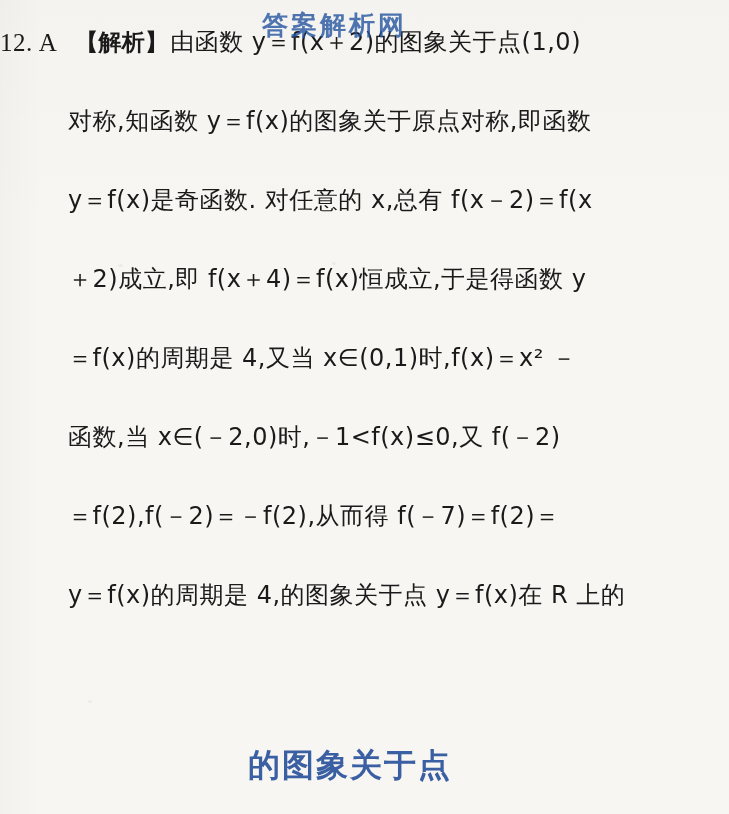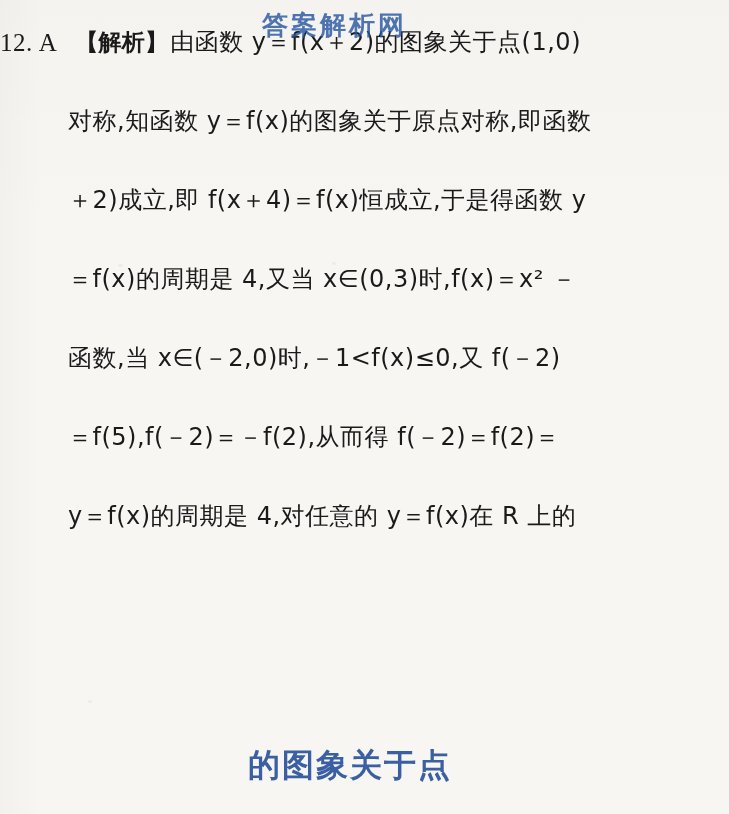--- a/index.html
+++ b/index.html
@@ -119,41 +119,44 @@
   <div id="body-text">
 
     <div class="line indent-first">
       <span class="txt ans-no">12.</span><span class="txt ans-no" style="padding-left:6px;">A</span><span class="txt jiexi" style="padding-left:18px;">【解析】</span><span class="txt cjk" style="padding-left:2px;">由函数 y＝f(x＋2)的图象关于点(1,0)</span>
     </div>
 
     <div class="line indent-body">
       <span class="txt cjk">对称,知函数 y＝f(x)的图象关于原点对称,即函数</span>
     </div>
 
+    <div class="line indent-body">
+      <span class="txt cjk">y＝f(x)是奇函数. 对任意的 x,总有 f(x－2)＝f(x</span>
+    </div>
 
     <div class="line indent-body">
       <span class="txt cjk">＋2)成立,即 f(x＋4)＝f(x)恒成立,于是得函数 y</span>
     </div>
 
     <div class="line indent-body">
-      <span class="txt cjk">＝f(x)的周期是 4,又当 x∈(0,3)时,f(x)＝x² －</span>
+      <span class="txt cjk">＝f(x)的周期是 4,又当 x∈(0,1)时,f(x)＝x² －</span>
     </div>
 
 
     <div class="line indent-body">
       <span class="txt cjk">函数,当 x∈(－2,0)时,－1&lt;f(x)≤0,又 f(－2)</span>
     </div>
 
     <div class="line indent-body">
-      <span class="txt cjk">＝f(5),f(－2)＝－f(2),从而得 f(－2)＝f(2)＝</span>
+      <span class="txt cjk">＝f(2),f(－2)＝－f(2),从而得 f(－7)＝f(2)＝</span>
     </div>
 
 
     <div class="line indent-body">
-      <span class="txt cjk">y＝f(x)的周期是 4,对任意的 y＝f(x)在 R 上的</span>
+      <span class="txt cjk">y＝f(x)的周期是 4,的图象关于点 y＝f(x)在 R 上的</span>
     </div>
 
     <div class="line indent-body">
       
     </div>
 
   </div>
 
   <div class="watermark" id="wm-top">答案解析网</div>
   <div class="watermark" id="wm-bottom">的图象关于点</div>

